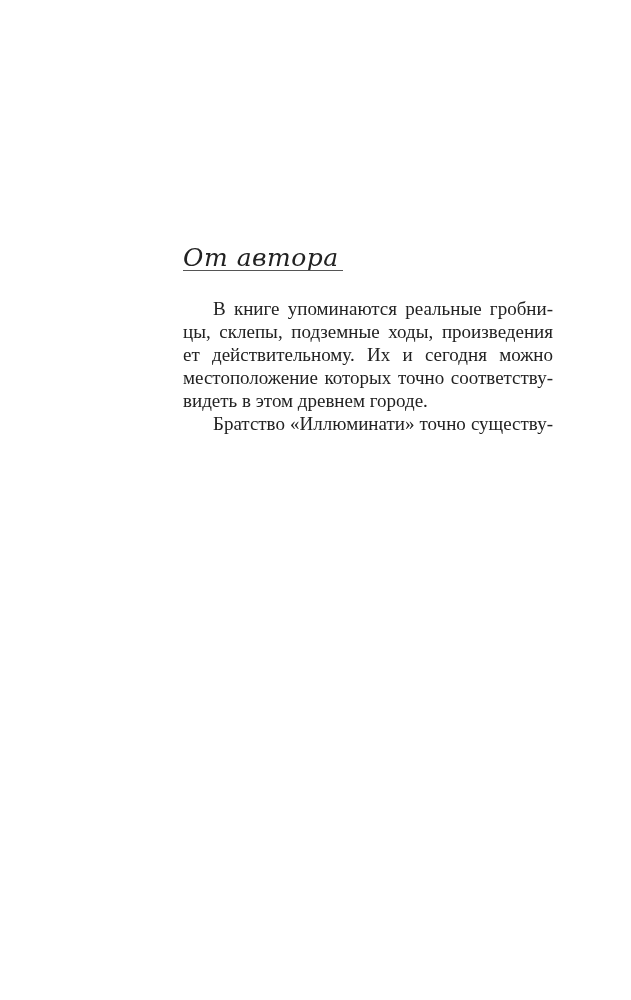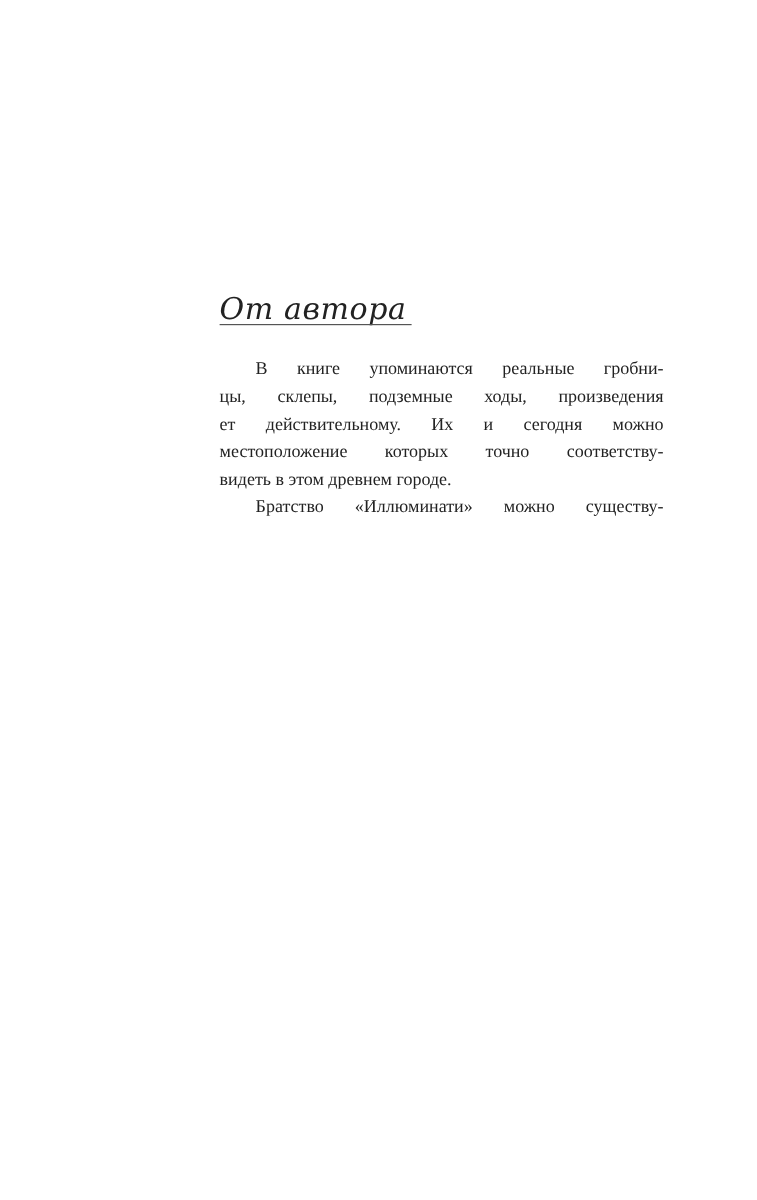--- a/index.html
+++ b/index.html
@@ -9,21 +9,21 @@
     position: absolute; left: 183px; top: 242px;
     font-family: "DejaVu Serif", serif; font-style: italic;
     font-size: 25px; color: #222; letter-spacing: 0.5px;
     line-height: 30px;
   }
   .heading-rule {
     position: absolute; left: 183px; top: 269px; width: 160px; height: 1px; background: #555;
   }
   .body-text {
     position: absolute; left: 183px; top: 296px; width: 370px;
-    font-family: "Liberation Serif", serif; font-size: 15px; line-height: 23px; color: #222;
+    font-family: "Liberation Serif", serif; font-size: 19px; line-height: 23px; color: #222;
   }
   .line { white-space: nowrap; text-align: justify; text-align-last: justify; display: block; height: 23px; }
   .line.last { text-align-last: left; }
   .line.indent { padding-left: 30px; }
 </style>
 </head>
 <body>
 
 <div class="page">
   <div class="heading">От автора</div>
@@ -31,16 +31,16 @@
 
   <div class="body-text">
     <div>
       <span class="line indent">В книге упоминаются реальные гробни-</span>
       <span class="line">цы, склепы, подземные ходы, произведения</span>
       <span class="line">ет действительному. Их и сегодня можно</span>
       <span class="line">местоположение которых точно соответству-</span>
       <span class="line last">видеть в этом древнем городе.</span>
     </div>
     <div>
-      <span class="line indent">Братство «Иллюминати» можно существу-</span>
+      <span class="line indent">Братство «Иллюминати» точно существу-</span>
     </div>
   </div>
 </div>
 
 </body></html>

